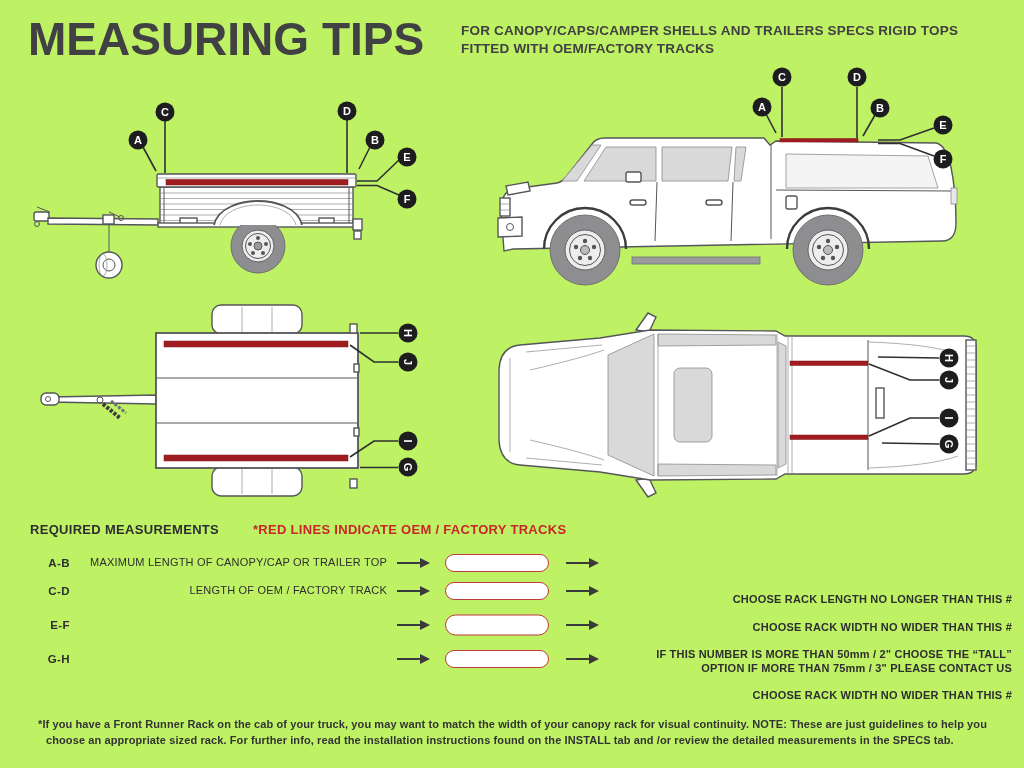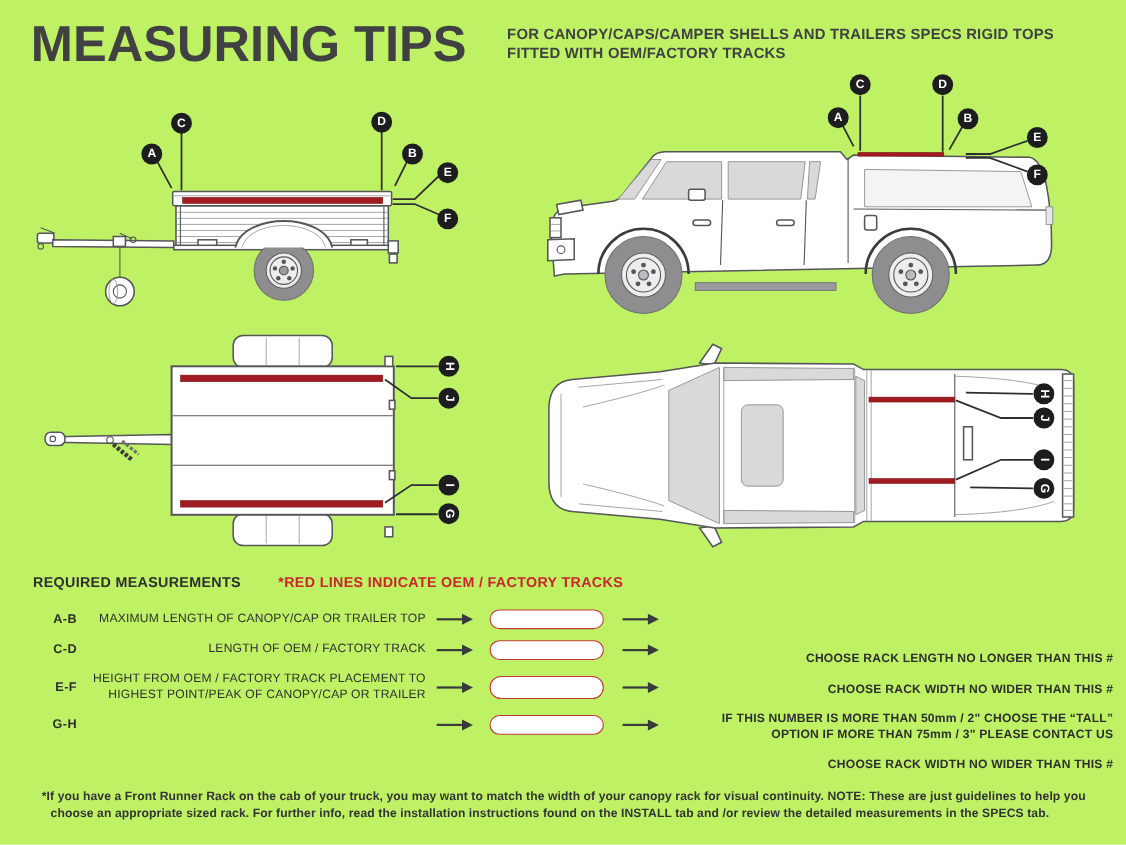--- a/index.html
+++ b/index.html
@@ -340,21 +340,20 @@
   <div class="mrow" style="top:581px;height:20px">
     <span class="mcode">C-D</span>
     <span class="mdesc">LENGTH OF OEM / FACTORY TRACK</span>
     <span class="arrow a1"></span>
     <span class="pill"></span>
     <span class="arrow a2"></span>
     <span class="mresult">CHOOSE RACK WIDTH NO WIDER THAN THIS #</span>
   </div>
   <div class="mrow" style="top:606px;height:38px">
     <span class="mcode">E-F</span>
-    <span class="mdesc">HEIGHT FROM OEM / FACTORY TRACK PLACEMENT TO HIGHEST POINT/PEAK OF CANOPY/CAP OR TRAILER</span>
     <span class="arrow a1"></span>
     <span class="pill" style="height:19px"></span>
     <span class="arrow a2"></span>
     <span class="mresult">IF THIS NUMBER IS MORE THAN 50mm / 2" CHOOSE THE “TALL” OPTION IF MORE THAN 75mm / 3" PLEASE CONTACT US</span>
   </div>
   <div class="mrow" style="top:649px;height:20px">
     <span class="mcode">G-H</span>
     <span class="arrow a1"></span>
     <span class="pill"></span>
     <span class="arrow a2"></span>

